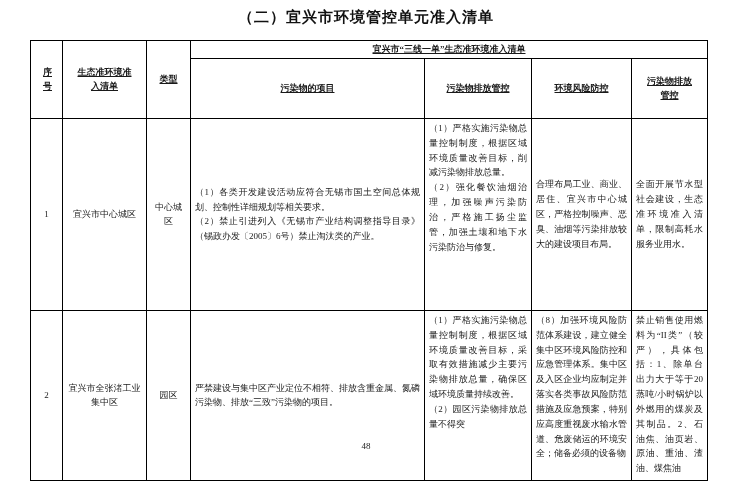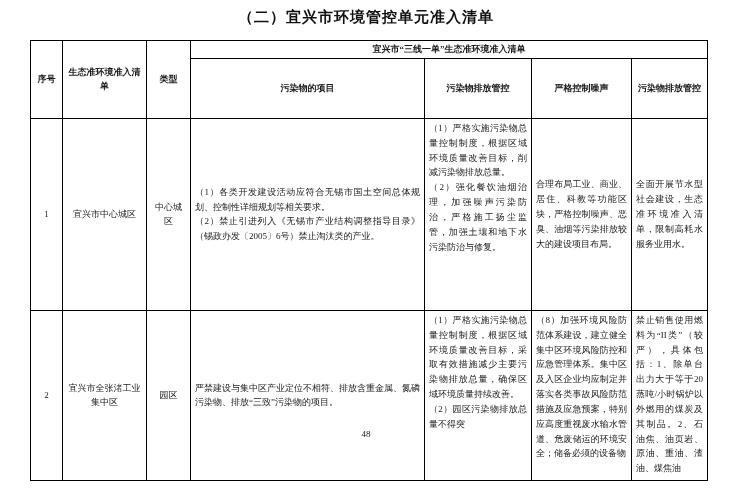--- a/index.html
+++ b/index.html
@@ -36,38 +36,39 @@
     border: 1px solid #000;
     font-size: 9px;
     line-height: 1.65;
     padding: 2px 4px;
     vertical-align: middle;
     overflow: hidden;
   }
   .access-table th {
     font-weight: bold;
     text-align: center;
-    padding: 1px 4px;
+    padding: 1px 12px;
+    text-decoration: underline;
   }
   .th-merged { height: 17px; line-height: 1.4; }
   .th-sub { height: 60px; }
   td.c-center { text-align: center; }
   td.c-text {
     text-align: justify;
     text-justify: inter-ideograph;
     white-space: pre-wrap;
     word-break: break-all;
   }
   tr.row-1 { height: 192px; }
   tr.row-2 { height: 170px; }
   td.v-top { vertical-align: top; }
   td.v-mid { vertical-align: middle; }
   .page-number {
     position: absolute;
-    bottom: 20px; left: 0; right: 0;
+    bottom: 8px; left: 0; right: 0;
     text-align: center;
     font-size: 9px;
     color: #222;
   }
 </style>
 </head>
 <body>
 
 <div class="page">
 
@@ -86,32 +87,32 @@
     <tbody>
         <tr>
       <th rowspan="2">序号</th>
       <th rowspan="2">生态准环境准入清单</th>
       <th rowspan="2">类型</th>
       <th colspan="4" class="th-merged">宜兴市“三线一单”生态准环境准入清单</th>
     </tr>
     <tr>
       <th class="th-sub">污染物的项目</th>
       <th class="th-sub">污染物排放管控</th>
-      <th class="th-sub">严格控制噪声</th>
+      <th class="th-sub">环境风险防控</th>
       <th class="th-sub">污染物排放管控</th>
     </tr>
     <tr class="row-1">
       <td class="c-center v-mid">1</td>
       <td class="c-center v-mid">宜兴市中心城区</td>
       <td class="c-center v-mid">中心城区</td>
       <td class="c-text v-mid">（1）各类开发建设活动应符合无锡市国土空间总体规划、控制性详细规划等相关要求。
 （2）禁止引进列入《无锡市产业结构调整指导目录》（锡政办发〔2005〕6号）禁止淘汰类的产业。</td>
       <td class="c-text v-top">（1）严格实施污染物总量控制制度，根据区域环境质量改善目标，削减污染物排放总量。
 （2）强化餐饮油烟治理，加强噪声污染防治，严格施工扬尘监管，加强土壤和地下水污染防治与修复。</td>
-      <td class="c-text v-mid">合理布局工业、商业、居住、科教等功能区块，严格控制噪声、恶臭、油烟等污染排放较大的建设项目布局。</td>
+      <td class="c-text v-mid">合理布局工业、商业、居住、宜兴市中心城区，严格控制噪声、恶臭、油烟等污染排放较大的建设项目布局。</td>
       <td class="c-text v-mid">全面开展节水型社会建设，生态准环境准入清单，限制高耗水服务业用水。</td>
     </tr>
     <tr class="row-2">
       <td class="c-center v-mid">2</td>
       <td class="c-center v-mid">宜兴市全张渚工业集中区</td>
       <td class="c-center v-mid">园区</td>
       <td class="c-text v-mid">严禁建设与集中区产业定位不相符、排放含重金属、氮磷污染物、排放“三致”污染物的项目。</td>
       <td class="c-text v-top">（1）严格实施污染物总量控制制度，根据区域环境质量改善目标，采取有效措施减少主要污染物排放总量，确保区域环境质量持续改善。
 （2）园区污染物排放总量不得突</td>
       <td class="c-text v-top">（8）加强环境风险防范体系建设，建立健全集中区环境风险防控和应急管理体系。集中区及入区企业均应制定并落实各类事故风险防范措施及应急预案，特别应高度重视废水输水管道、危废储运的环境安全；储备必须的设备物</td>

